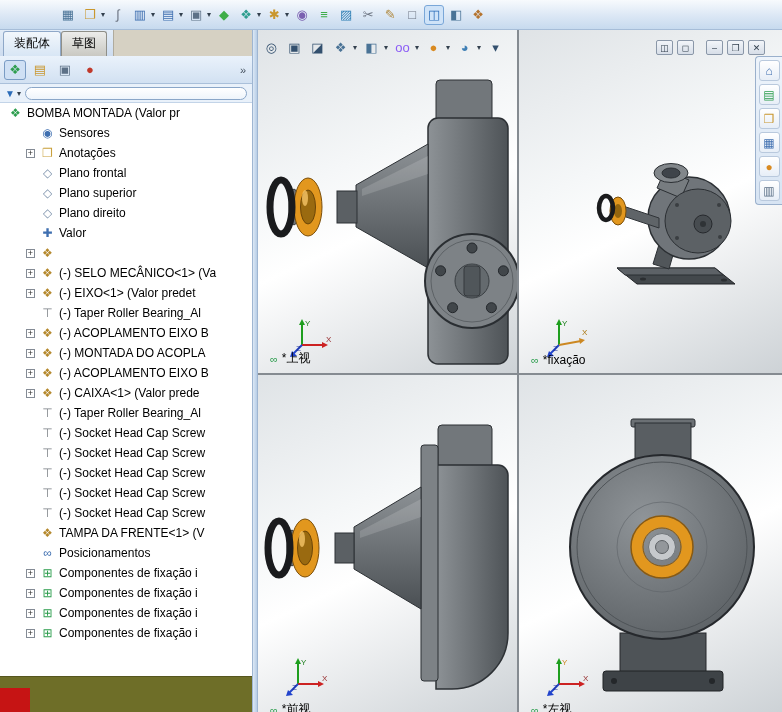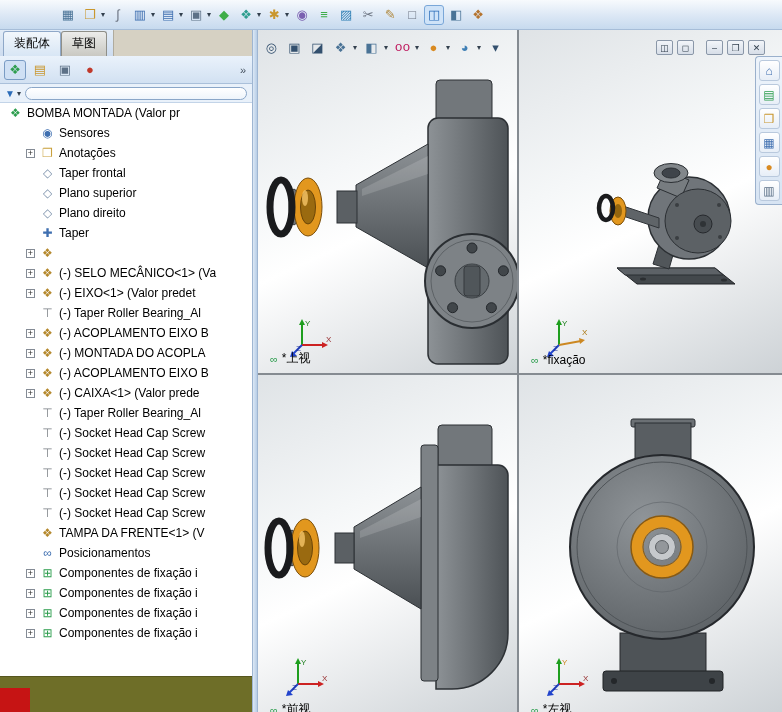--- a/index.html
+++ b/index.html
@@ -193,36 +193,36 @@
         <span class="tlabel">Sensores</span>
       </div>
       <div class="tree-row">
         <span class="plus">+</span>
         <span class="ticon ic-folder">❐</span>
         <span class="tlabel">Anotações</span>
       </div>
       <div class="tree-row">
         <span class="plus empty">+</span>
         <span class="ticon ic-plane">◇</span>
-        <span class="tlabel">Taper frontal</span>
+        <span class="tlabel">Plano frontal</span>
       </div>
       <div class="tree-row">
         <span class="plus empty">+</span>
         <span class="ticon ic-plane">◇</span>
         <span class="tlabel">Plano superior</span>
       </div>
       <div class="tree-row">
         <span class="plus empty">+</span>
         <span class="ticon ic-plane">◇</span>
         <span class="tlabel">Plano direito</span>
       </div>
       <div class="tree-row">
         <span class="plus empty">+</span>
         <span class="ticon ic-origin">✚</span>
-        <span class="tlabel">Taper</span>
+        <span class="tlabel">Valor</span>
       </div>
       <div class="tree-row">
         <span class="plus">+</span>
         <span class="ticon ic-component">❖</span>
       </div>
       <div class="tree-row">
         <span class="plus">+</span>
         <span class="ticon ic-component">❖</span>
         <span class="tlabel">(-) SELO MECÂNICO&lt;1&gt; (Va</span>
       </div>
@@ -504,21 +504,21 @@
   <div class="div-h"></div>
 
   <div class="hud" id="hud">
       <div class="hud-ic" style="color: rgb(51, 80, 110);">◎</div>
       <div class="hud-ic" style="color: rgb(51, 80, 110);">▣</div>
       <div class="hud-ic" style="color: rgb(51, 80, 110);">◪</div>
       <div class="hud-ic" style="color: rgb(74, 115, 150);">❖</div>
       <span class="dd">▾</span>
       <div class="hud-ic" style="color: rgb(74, 115, 150);">◧</div>
       <span class="dd">▾</span>
-      <div class="hud-ic" style="color: #be185d; font-family: Liberation Mono, monospace;">oo</div>
+      <div class="hud-ic" style="color: #8b5cf6;">oo</div>
       <span class="dd">▾</span>
       <div class="hud-ic" style="color: rgb(217, 138, 32);">●</div>
       <span class="dd">▾</span>
       <div class="hud-ic" style="color: rgb(63, 127, 181);">◕</div>
       <span class="dd">▾</span>
       <div class="hud-ic" style="color: rgb(51, 80, 110);">▾</div>
     </div>
   <div class="win-ctrls" id="win-ctrls">
       <div class="wc-btn">◫</div>
       <div class="wc-btn">◻</div>

